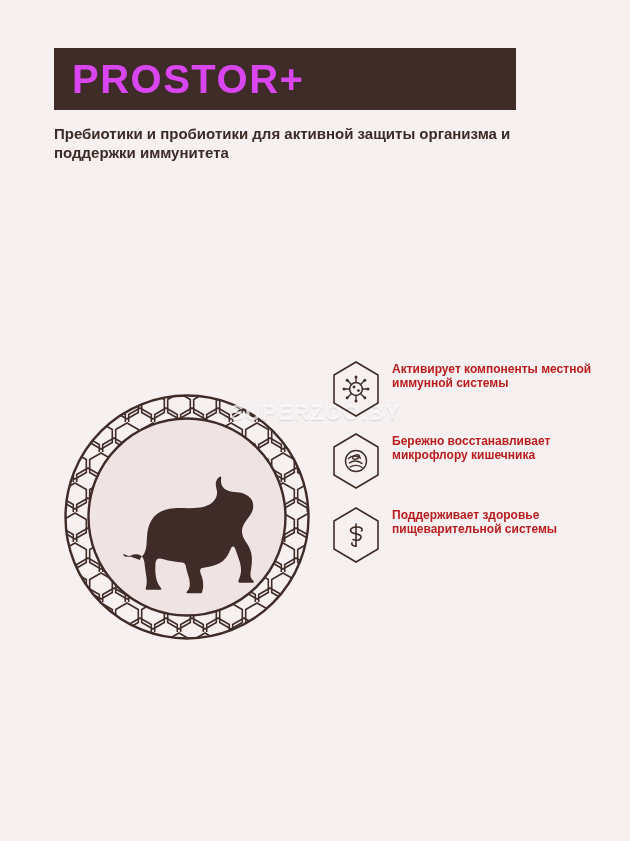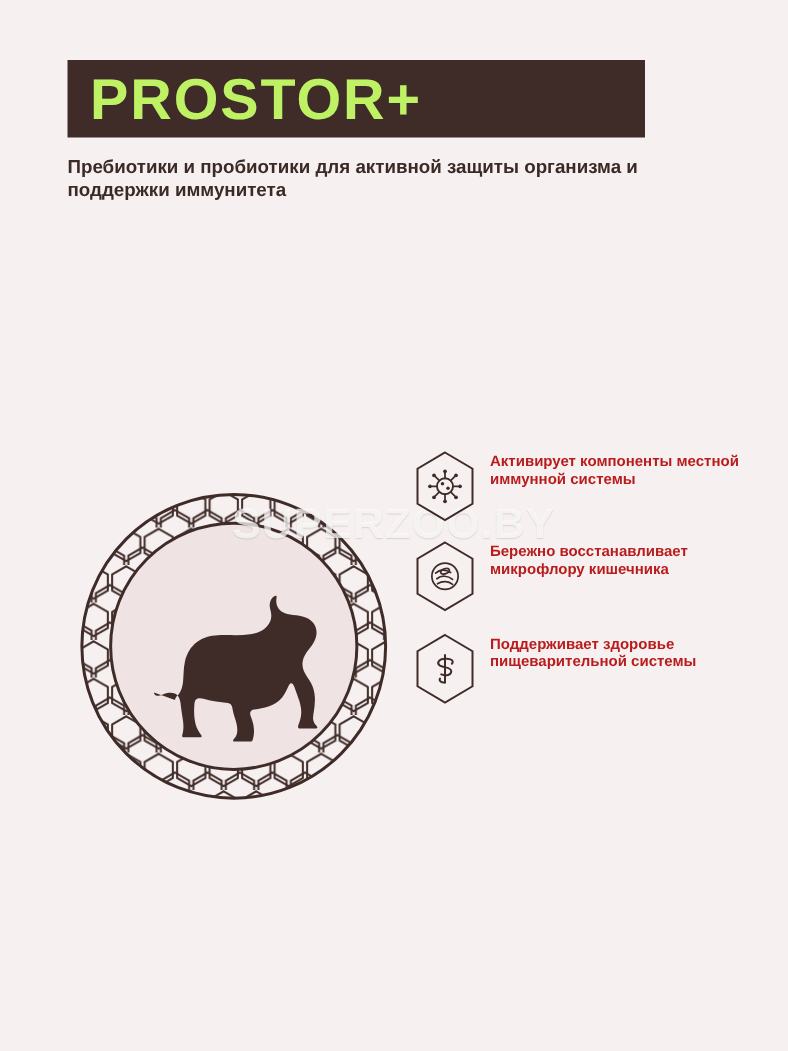--- a/index.html
+++ b/index.html
@@ -42,22 +42,22 @@
   .brandbar {
     background: #3f2c28;
     width: 462px;
     height: 62px;
     display: flex;
     align-items: center;
     padding-left: 18px;
     box-sizing: border-box;
   }
   .brandbar .brand {
-    color: #bef264;
-    font-size: 46px;
+    color: #d946ef;
+    font-size: 40px;
     font-weight: 700;
     letter-spacing: 1.5px;
     line-height: 1;
   }
   .subtitle {
     margin-top: 14px;
     font-size: 15px;
     line-height: 1.28;
     font-weight: 700;
     color: #3b2b26;
@@ -105,21 +105,21 @@
   .b2 { margin-bottom: 16px; justify-content: space-between; }
   .b3 { margin-bottom: 22px; }
 
   
   .watermark {
     position: absolute;
     left: 0;
     top: 400px;
     width: 630px;
     text-align: center;
-    font-size: 34px;
+    font-size: 22px;
     font-weight: 700;
     letter-spacing: 1px;
     color: rgba(255,255,255,0.72);
     text-shadow: 0 1px 1px rgba(90,70,65,0.18);
     pointer-events: none;
     user-select: none;
   }
 </style>
 </head>
 <body>

